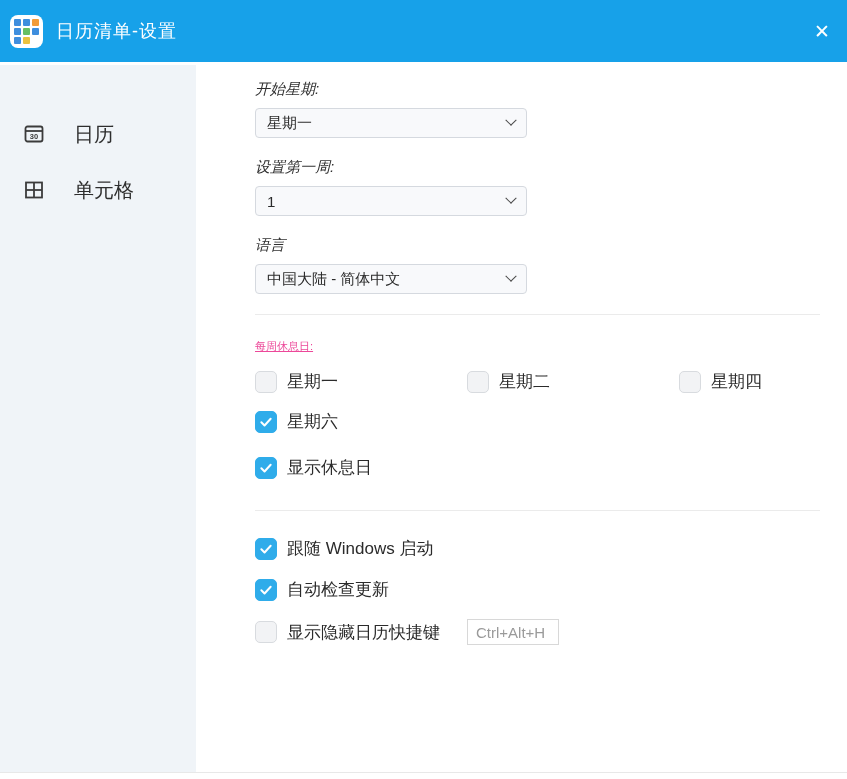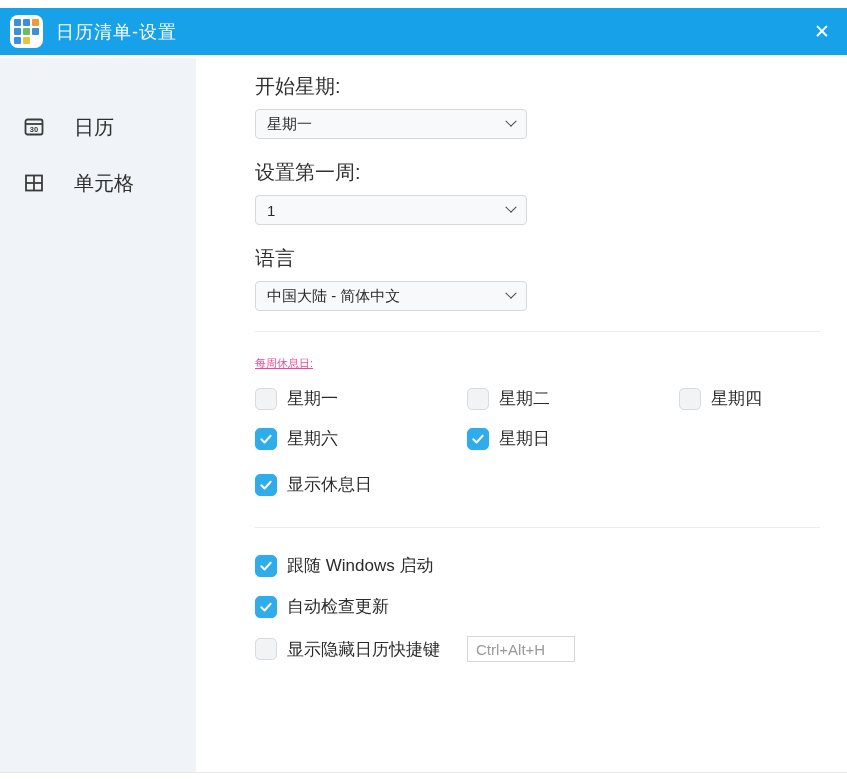--- a/index.html
+++ b/index.html
@@ -1,57 +1,57 @@
 <!DOCTYPE html>
 <html><head>
 <meta charset="utf-8">
 <style>
   * { margin:0; padding:0; box-sizing:border-box; }
   html,body { width:847px; height:779px; }
   body { font-family:"Liberation Sans","DejaVu Sans",sans-serif; background:#fff; overflow:hidden; }
   .window { width:847px; height:779px; display:flex; flex-direction:column; }
 
   
-  .titlebar { height:47px; background:#17A1E9; display:flex; align-items:center; padding-left:10px; flex:0 0 auto;margin-top:8px; }
+  .titlebar { height:62px; background:#17A1E9; display:flex; align-items:center; padding-left:10px; flex:0 0 auto; }
   .app-icon { width:33px; height:33px; background:#fff; border-radius:8px; display:grid; grid-template-columns:repeat(3,7px); grid-template-rows:repeat(3,7px); gap:2px; align-content:center; justify-content:center; }
   .app-icon div { border-radius:1px; }
   .title { color:#fff; font-size:18px; margin-left:13px; letter-spacing:1px; }
   .close-btn { margin-left:auto; width:50px; height:47px; display:flex; align-items:center; justify-content:center; color:#fff; font-size:19px; cursor:pointer; }
   .tb-strip { height:3px; background:#fff; flex:0 0 auto; }
 
   
   .body-row { flex:1 1 auto; display:flex; min-height:0; }
   .sidebar { width:196px; background:#F0F4F8; padding-top:41px; flex:0 0 auto; }
   .side-item { height:56px; display:flex; align-items:center; padding-left:23px; gap:29px; font-size:20px; color:#2e2e2e; cursor:pointer; position:relative; }
   .side-item .sicon { width:22px; height:22px; display:flex; align-items:center; justify-content:center; }
   .side-item.selected { background:#fff; color:#35A3D7; }
   .side-item.selected::before { content:""; position:absolute; left:0; top:0; bottom:0; width:4px; background:#29A6DC; }
 
   .main { flex:1 1 auto; background:#fff; padding:15px 27px 0 59px; }
 
-  .field-label { font-size:20px; color:#303030; margin-bottom:9px; }
+  .field-label { font-size:15px; color:#303030; margin-bottom:9px;font-style:italic; }
   .select { width:272px; height:30px; background:#F8F9FB; border:1px solid #D5D9DF; border-radius:4px; display:flex; align-items:center; padding:0 11px; font-size:15px; color:#2b2b2b; cursor:pointer; margin-bottom:20px; }
   .select .chev { margin-left:auto; width:8px; height:8px; border-right:1.6px solid #4a4a4a; border-bottom:1.6px solid #4a4a4a; transform:rotate(45deg) translate(-2px,-2px); }
 
   .divider { height:1px; background:#EBEBEB; margin:0; }
 
   .section-label { font-size:11px; color:#ec4899; margin:24px 0 16px 0;text-decoration:underline; }
 
   .cb-row { display:inline-flex; align-items:center; gap:10px; cursor:pointer; }
   .cb-box { width:22px; height:22px; border-radius:5px; background:#F2F3F5; border:1px solid #D8DBDF; display:flex; align-items:center; justify-content:center; flex:0 0 auto; }
   .cb-box svg { display:none; }
   .cb-box.checked { background:#2FACEA; border-color:#2FACEA; }
   .cb-box.checked svg { display:block; }
   .cb-label { font-size:17px; color:#2b2b2b; white-space:nowrap; }
 
   .rest-grid { display:grid; grid-template-columns:212px 212px 1fr; row-gap:17px; margin-bottom:23px; }
   .stack-gap { margin-bottom:31px; }
   .opt-row { margin-top:18px; display:flex; align-items:center; }
   .opt-row.first { margin-top:26px;text-align:center; }
-  .hotkey-input { width:108px; height:26px; border:1px solid #D8D8D8; background:#fff; color:#9A9A9A; font-size:15px; font-family:"Liberation Sans","DejaVu Sans",sans-serif; padding:0 8px; margin-left:27px; outline:none; }
+  .hotkey-input { width:92px; height:26px; border:1px solid #D8D8D8; background:#fff; color:#9A9A9A; font-size:15px; font-family:"Liberation Sans","DejaVu Sans",sans-serif; padding:0 8px; margin-left:27px; outline:none; }
 
   .bottom-strip { flex:0 0 auto; height:7px; background:#fff; border-top:1px solid #E8E8E8; }
 </style>
 </head>
 <body>
 
 <div class="window">
 
   <div class="titlebar">
     <div class="app-icon">
@@ -143,28 +143,20 @@
 
   <label class="cb-row">
     <span class="cb-box checked">
       <svg width="14" height="14" viewBox="0 0 24 24">
                 <path d="M4 12.5l5.5 5.5L20 6.5" stroke="#fff" stroke-width="3.4" fill="none" stroke-linecap="round" stroke-linejoin="round"></path>
               </svg>
     </span>
     <span class="cb-label">星期六</span>
   </label>
 
-  <label class="cb-row">
-    <span class="cb-box checked">
-      <svg width="14" height="14" viewBox="0 0 24 24">
-                <path d="M4 12.5l5.5 5.5L20 6.5" stroke="#fff" stroke-width="3.4" fill="none" stroke-linecap="round" stroke-linejoin="round"></path>
-              </svg>
-    </span>
-    <span class="cb-label">星期日</span>
-  </label>
 </div>
 
       <div class="stack-gap">
         <label class="cb-row">
           <span class="cb-box checked">
             <svg width="14" height="14" viewBox="0 0 24 24">
                 <path d="M4 12.5l5.5 5.5L20 6.5" stroke="#fff" stroke-width="3.4" fill="none" stroke-linecap="round" stroke-linejoin="round"></path>
               </svg>
           </span>
           <span class="cb-label">显示休息日</span>

